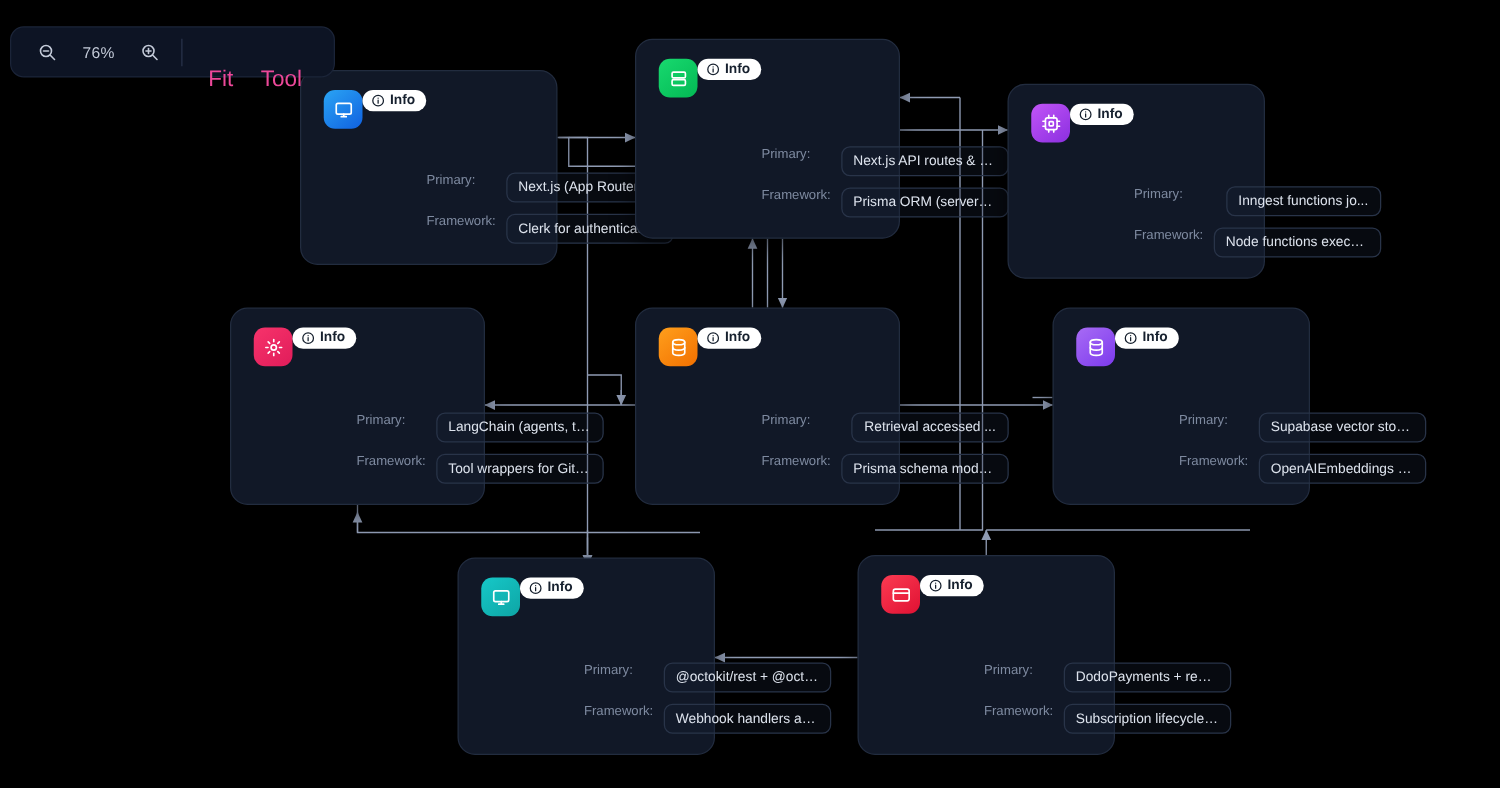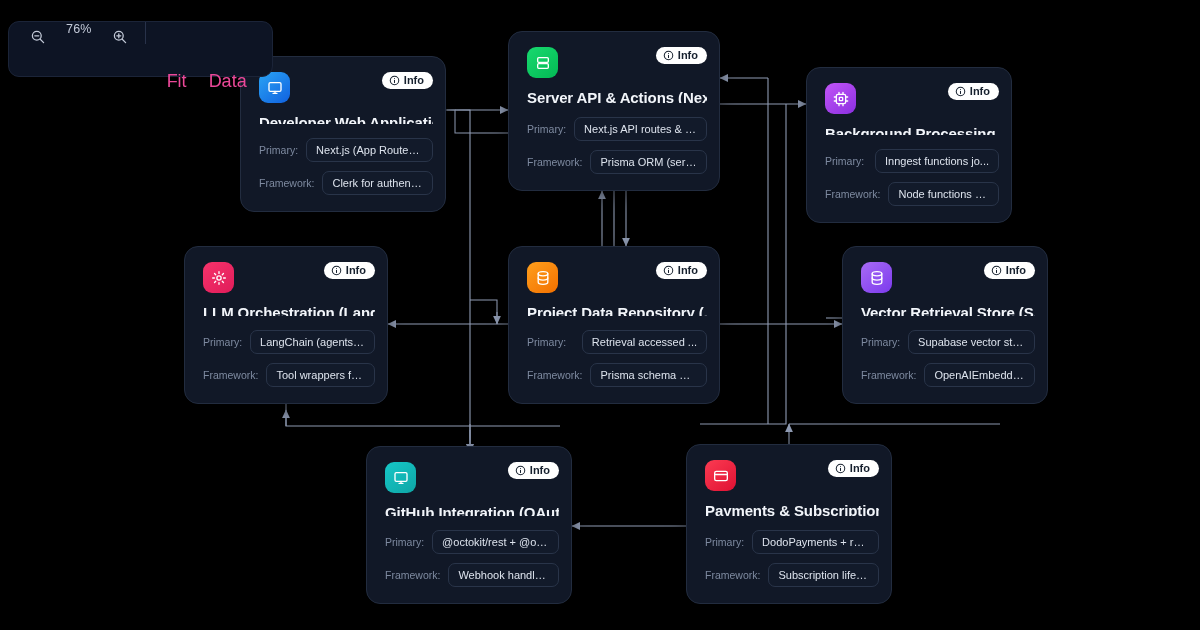--- a/index.html
+++ b/index.html
@@ -27,23 +27,23 @@
     height: 630px;
     pointer-events: none;
     z-index: 1;
   }
 
   
   #toolbar {
     position: absolute;
     left: 8px;
     top: 21px;
-    height: 56px;
-    display: flex;
-    align-items: flex-start;
+    height: 41px;
+    display: flex;
+    align-items: center;
     gap: 0px;
     padding: 0 14px;
     background: #0d1424;
     border: 1px solid #1b2438;
     border-radius: 11px;
     z-index: 30;
   }
   .tb-icon {
     width: 30px; height: 30px;
     display: flex; align-items: center; justify-content: center;
@@ -70,25 +70,25 @@
     white-space: nowrap;
     margin-top: 44px;
   }
 
   
   .node {
     position: absolute;
     background: #111827;
     border: 1px solid #222c3f;
     border-radius: 14px;
-    padding: 15px 12px 16px 18px;
+    padding: 15px 24px 16px 18px;
     z-index: 10;
     box-shadow: 0 6px 18px rgba(0,0,0,0.55);
     display: flex;
-    flex-direction: column;
+    flex-direction: row;
   }
 
   .node-top {
     display: flex;
     align-items: flex-start;
     justify-content: space-between;
     height: 34px;
   }
 
   .node-icon {
@@ -129,21 +129,21 @@
 
   .node-rows {
     margin-top: auto;
     padding-top: 14px;
     display: flex;
     flex-direction: column;
     gap: 9px;
   }
   .node-row {
     display: flex;
-    align-items: center;
+    align-items: flex-start;
     justify-content: space-between;
     gap: 8px;
   }
   .row-key {
     font-size: 10.5px;
     color: #7e8aa0;
     white-space: nowrap;
     flex: none;
   }
   .row-val {
@@ -233,21 +233,21 @@
     <div class="tb-icon">
       <svg width="16" height="16" viewBox="0 0 20 20" fill="none" stroke="currentColor" stroke-width="1.6" stroke-linecap="round">
         <circle cx="8.5" cy="8.5" r="5.5"></circle>
           <path d="M12.8 12.8 L17 17"></path>
         <path d="M6 8.5 H11"></path>
           <path d="M8.5 6 V11"></path>
       </svg>
     </div>
     <div class="tb-sep"></div>
     <div class="tb-btn">Fit</div>
-    <div class="tb-btn">Data</div>
+    <div class="tb-btn">Tool</div>
   </div>
 
   <div id="nodes-root">
       <div class="node" style="left: 240px; top: 56px; width: 206px; height: 156px;">
         <div class="node-top">
           <div class="node-icon g-blue">
             <svg width="16" height="16" viewBox="0 0 24 24" fill="none" stroke="#fff" stroke-width="2" stroke-linecap="round" stroke-linejoin="round">
               <rect x="3" y="4" width="18" height="13" rx="2"></rect>
               <path d="M9 20h6M12 17v3"></path>
             </svg>

